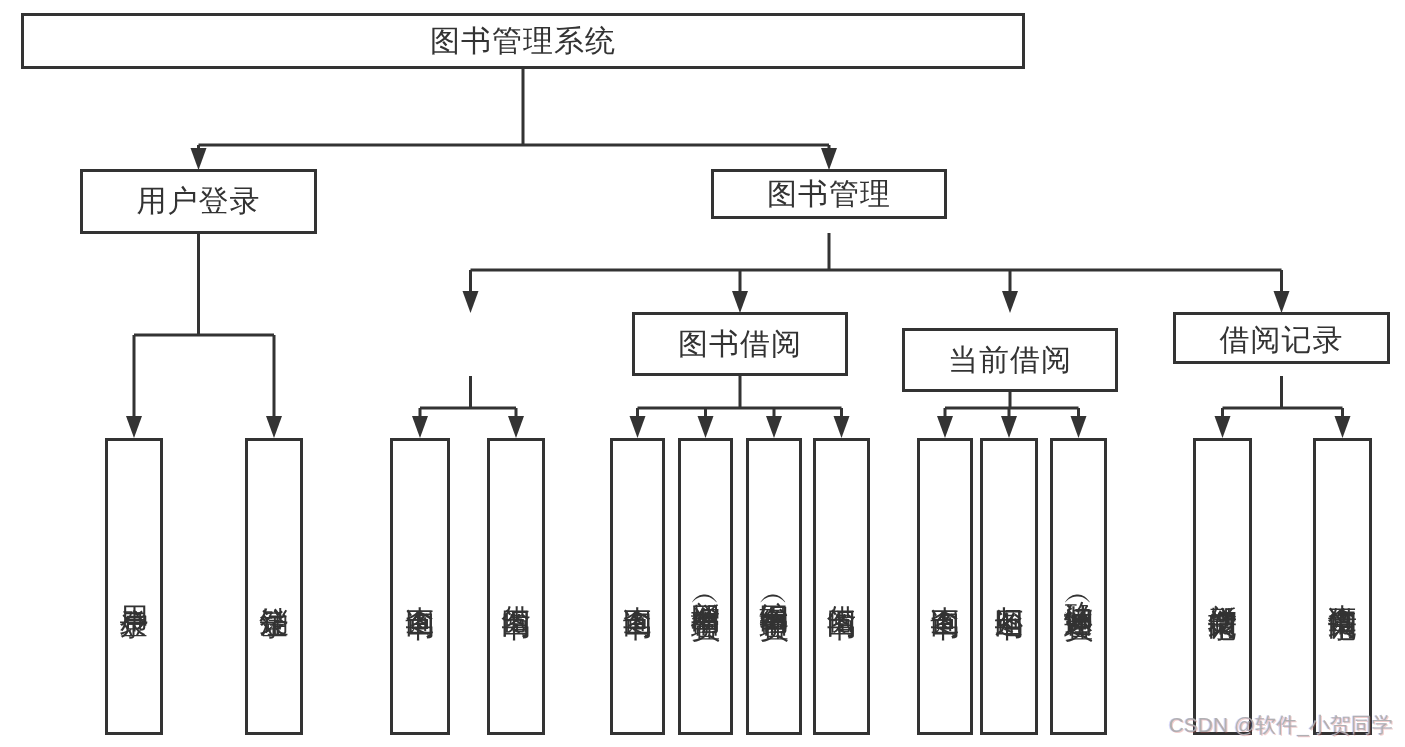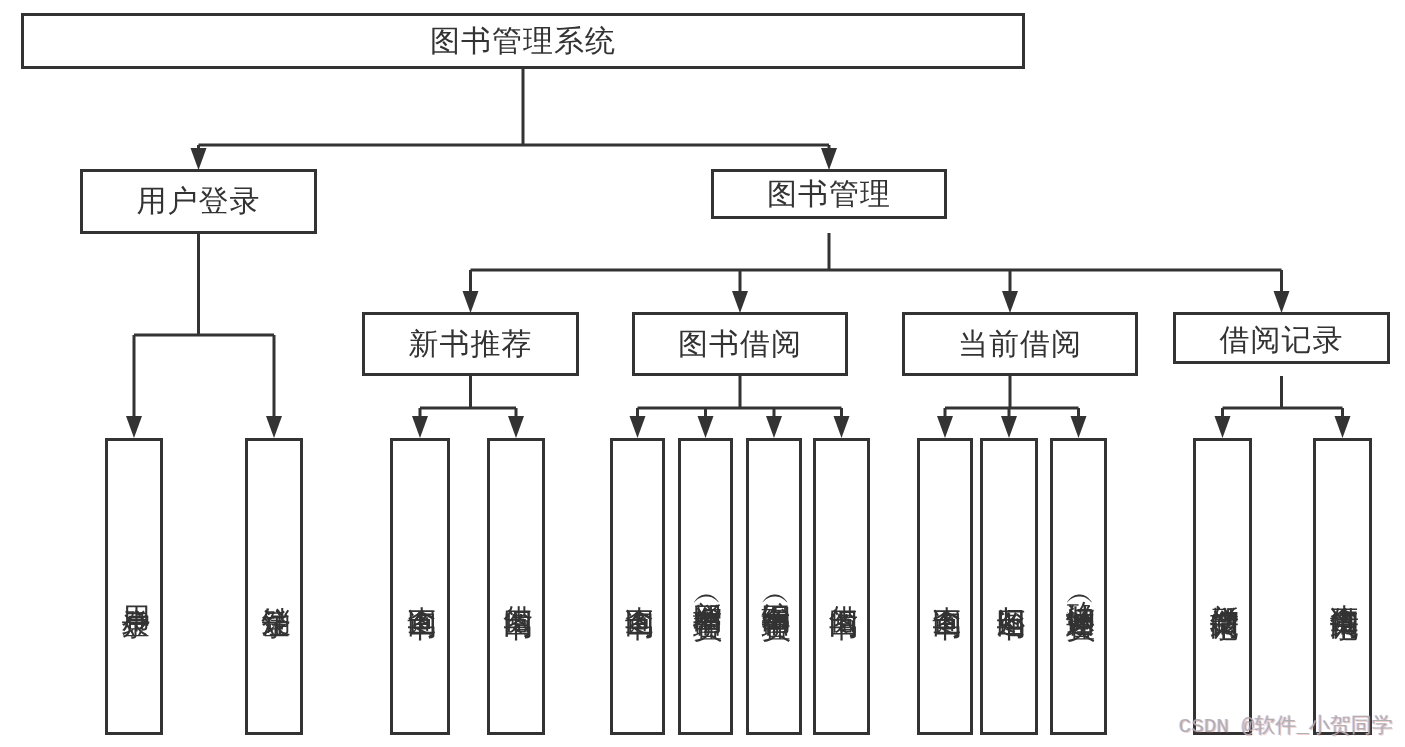--- a/index.html
+++ b/index.html
@@ -1,20 +1,20 @@
 <!DOCTYPE html>
 <html><head>
 <meta charset="utf-8">
 <style>
   html,body{margin:0;padding:0;background:#ffffff;}
   #stage{
     position:relative;
     width:1405px;height:747px;
     background:#ffffff;
-    font-family:Liberation Mono, monospace;
+    font-family:Liberation Sans, sans-serif;
     color:#333333;
     overflow:hidden;
   }
   .node{
     position:absolute;
     box-sizing:border-box;
     border:3px solid #333333;
     background:#ffffff;
     display:flex;
     align-items:center;
@@ -97,27 +97,24 @@
     <span class="hlabel">图书管理系统</span>
   </div>
 
   <div class="node" style="left:80px;top:169px;width:237px;height:65px;">
     <span class="hlabel">用户登录</span>
   </div>
   <div class="node" style="left:711px;top:169px;width:236px;height:50px;">
     <span class="hlabel">图书管理</span>
   </div>
 
-  <div class="node" style="left:362px;top:312px;width:217px;height:64px;">
-    <span class="hlabel">新书推荐</span>
-  </div>
   <div class="node" style="left:632px;top:312px;width:216px;height:64px;">
     <span class="hlabel">图书借阅</span>
   </div>
-  <div class="node" style="left:902px;top:312px;width:236px;height:64px;">
+  <div class="node" style="left:902px;top:328px;width:216px;height:64px;">
     <span class="hlabel">当前借阅</span>
   </div>
   <div class="node" style="left:1173px;top:312px;width:217px;height:52px;align-items:flex-end;">
     <span class="hlabel">借阅记录</span>
   </div>
 
   <div class="node leaf" style="left:105px;top:438px;width:58px;height:297px;">
     <span class="vlabel">用户登录</span>
   </div>
   <div class="node leaf" style="left:245px;top:438px;width:58px;height:297px;">

